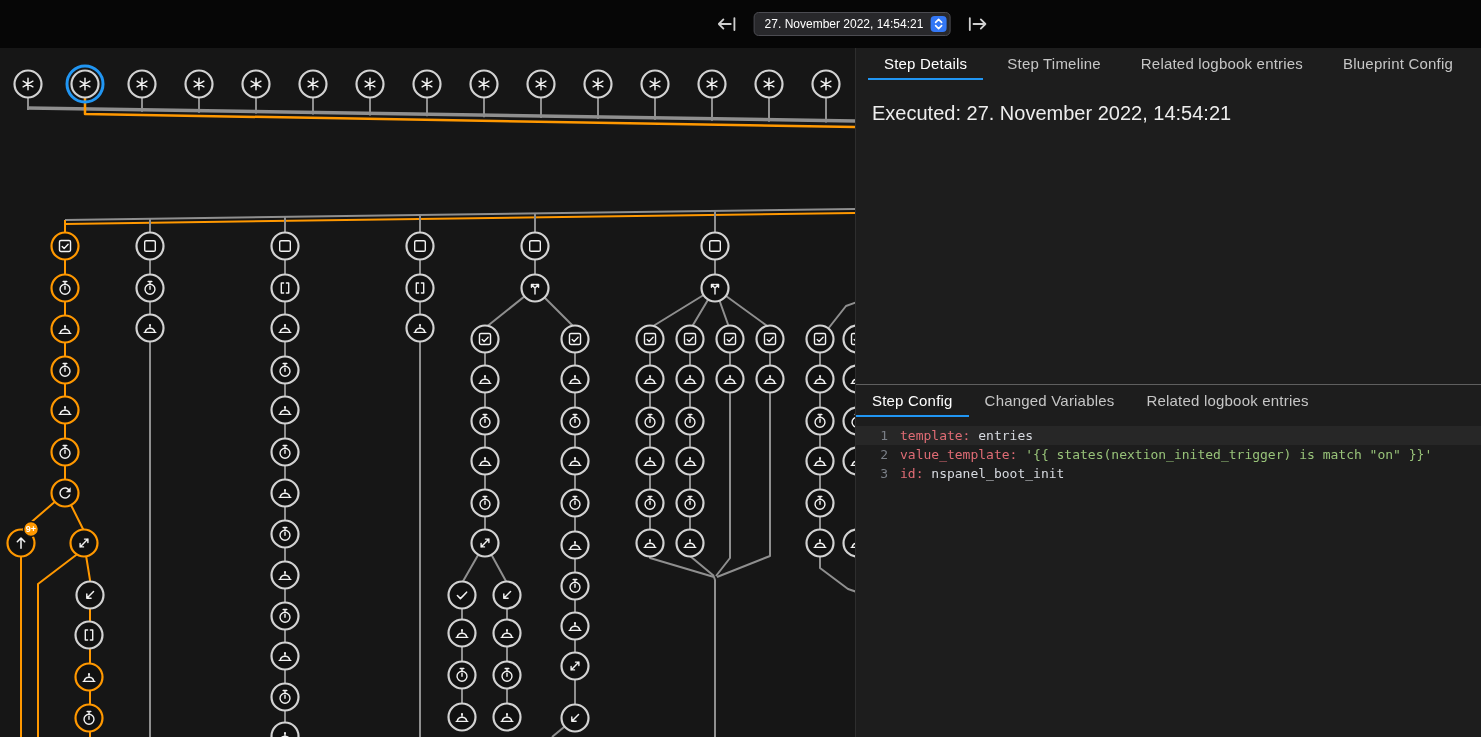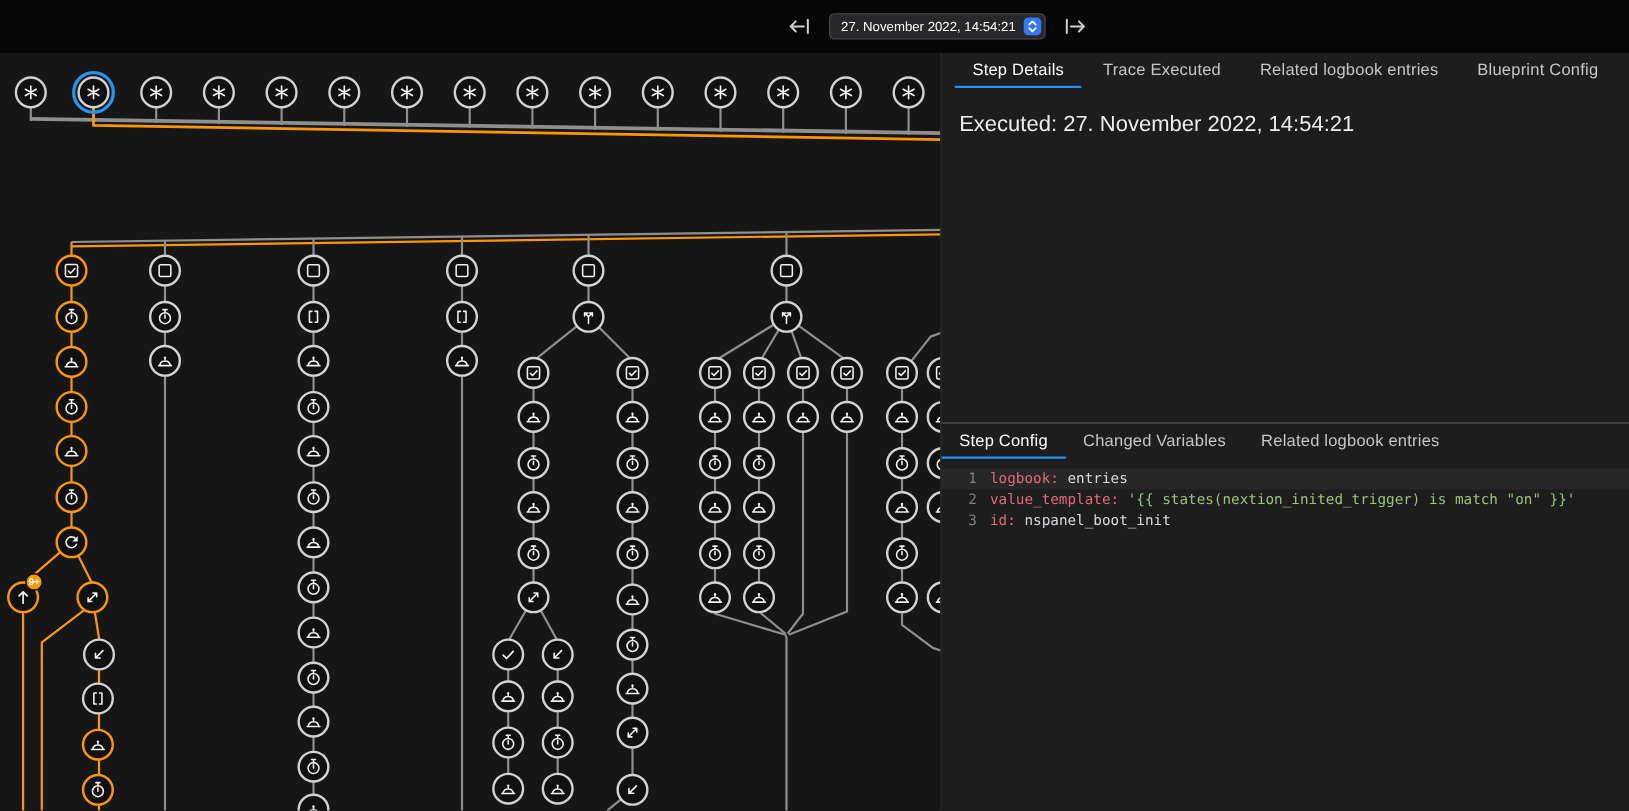--- a/index.html
+++ b/index.html
@@ -602,31 +602,31 @@
         <path d="M20.5 12h-13M15.5 7l5 5-5 5M3.5 5.5v13"></path>
       </svg>
     </button>
   </div>
 </header>
 
 <aside class="right-panel">
   <section class="details-section">
     <nav class="tabs justified" id="details-tabs">
         <div class="tab active">Step Details</div>
-        <div class="tab">Trace Executed</div>
+        <div class="tab">Step Timeline</div>
         <div class="tab">Related logbook entries</div>
         <div class="tab">Blueprint Config</div>
       </nav>
     <div class="executed">Executed: 27. November 2022, 14:54:21</div>
   </section>
   <section class="config-section">
     <nav class="tabs" id="config-tabs">
         <div class="tab active">Step Config</div>
         <div class="tab">Changed Variables</div>
         <div class="tab">Related logbook entries</div>
       </nav>
     <div class="code" id="code-block">
-        <div class="code-line active"><span class="ln">1</span><span class="tok key">logbook:</span><span class="tok plain"> entries</span></div>
+        <div class="code-line active"><span class="ln">1</span><span class="tok key">template:</span><span class="tok plain"> entries</span></div>
         <div class="code-line"><span class="ln">2</span><span class="tok key">value_template:</span><span class="tok str"> '{{ states(nextion_inited_trigger) is match "on" }}'</span></div>
         <div class="code-line"><span class="ln">3</span><span class="tok key">id:</span><span class="tok plain"> nspanel_boot_init</span></div>
       </div>
   </section>
 </aside>
 
 </body></html>

